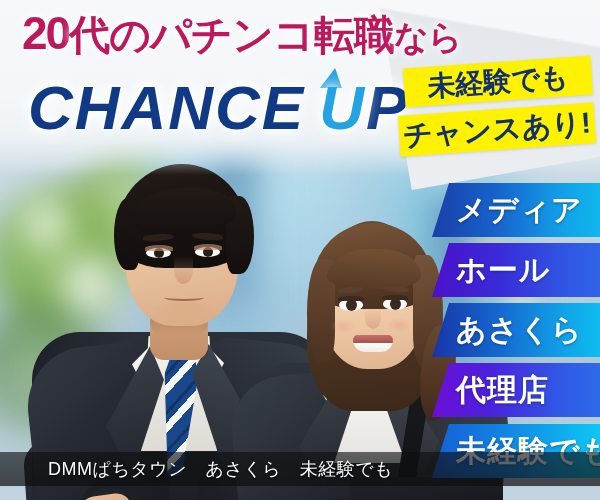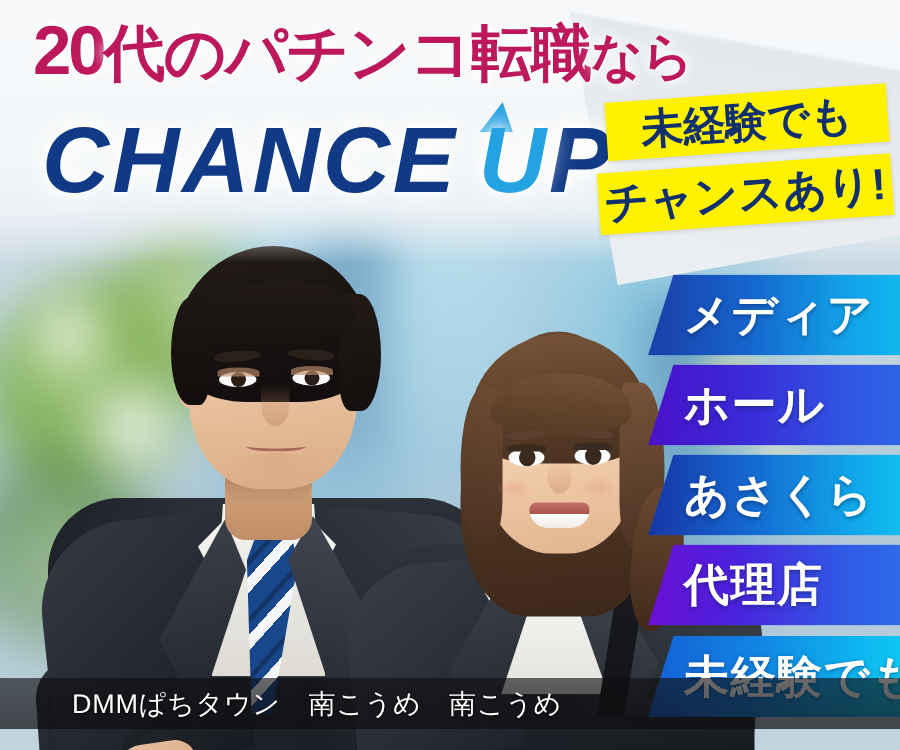--- a/index.html
+++ b/index.html
@@ -328,16 +328,16 @@
       <span>あさくら</span>
     </div>
   <div class="cat cat-3">
       <span>代理店</span>
     </div>
   <div class="cat cat-4">
       <span>未経験でも</span>
     </div>
 
   <div class="caption">
-      <span>DMMぱちタウン　南こうめ　南こうめ</span>
+      <span>DMMぱちタウン　あさくら　未経験でも</span>
     </div>
 
 </div>
 
 </body></html>

